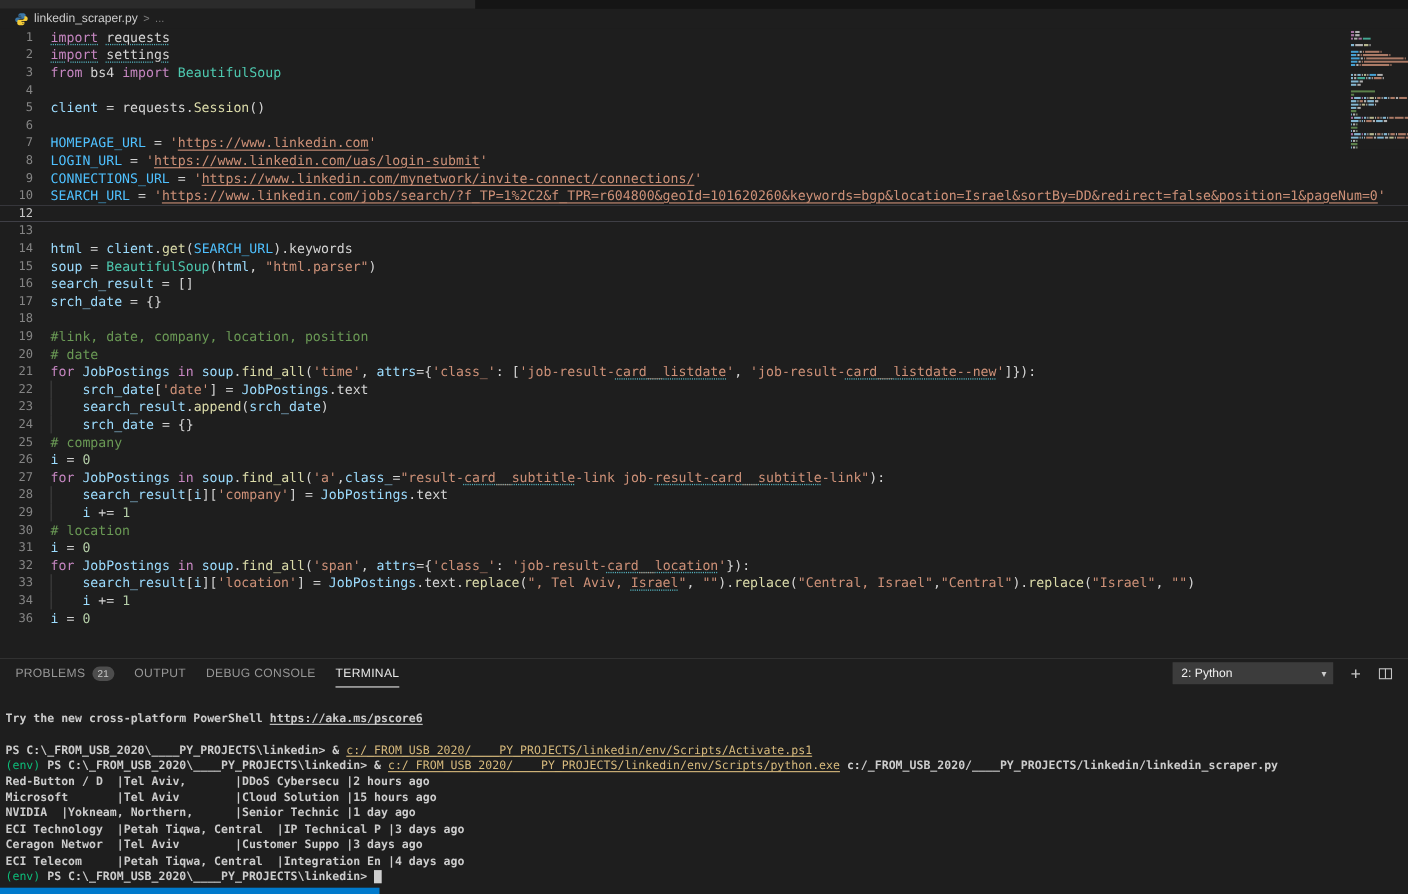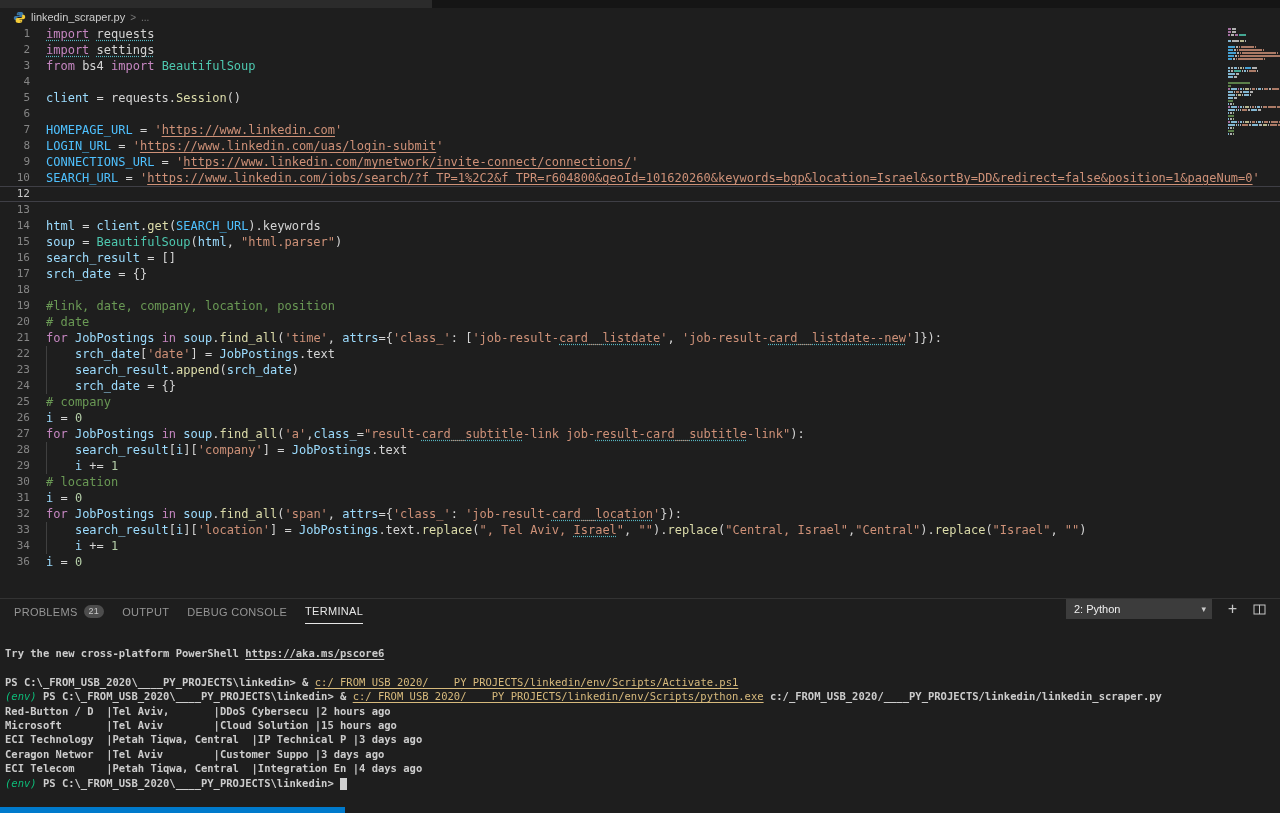--- a/index.html
+++ b/index.html
@@ -39,39 +39,39 @@
   .tk-num{color:var(--c-num);}
   .tk-cls{color:var(--c-cls);}
   .tk-u{text-decoration:underline;text-underline-offset:2px;}
   .tk-sq{text-decoration:underline dotted #56b6c2;text-underline-offset:2px;}
   
   .minimap{position:absolute;top:2px;right:0;width:52px;padding-left:2px;background:#1e1e1e;}
   .mm-row{height:3px;overflow:hidden;white-space:nowrap;font-size:0;}
   .mm-seg{display:inline-block;height:2px;margin-right:1px;opacity:.8;vertical-align:top;}
   
   .panel{height:215px;border-top:1px solid #333333;box-sizing:border-box;background:#1e1e1e;}
-  .panel-header{height:26px;display:flex;justify-content:space-between;align-items:flex-start;padding:0 14px;}
+  .panel-header{height:26px;display:flex;justify-content:space-between;align-items:center;padding:0 14px;}
   .panel-tabs{display:flex;gap:18px;font-family:"Liberation Sans", sans-serif;font-size:11px;color:#969696;letter-spacing:.3px;}
   .panel-tab{display:flex;align-items:center;gap:6px;height:25px;box-sizing:border-box;cursor:pointer;}
   .panel-tab.active{color:#e7e7e7;border-bottom:1px solid #e7e7e7;}
   .badge{background:#4d4d4d;color:#c8c8c8;border-radius:8px;padding:0 5px;font-size:9px;line-height:13px;}
   .panel-actions{display:flex;align-items:center;gap:16px;}
   .shell-select{
     background:#3c3c3c;color:#f0f0f0;font-family:"Liberation Sans", sans-serif;font-size:11px;
     min-width:132px;height:20px;display:flex;align-items:center;justify-content:space-between;
     padding:0 6px 0 8px;cursor:pointer;
   }
   .shell-select .chev{color:#cccccc;font-size:9px;}
   .pa-icon{color:#c5c5c5;font-size:15px;line-height:15px;cursor:pointer;display:inline-flex;align-items:center;}
   
   .terminal{padding:21px 0 0 5px;font-size:10.5px;line-height:14.4px;color:#cccccc;}
   .term-line{white-space:pre;height:14.4px;}
   .tm-t{color:var(--c-term_text);font-weight:bold;}
   .tm-y{color:var(--c-term_yellow);}
-  .tm-g{color:var(--c-term_green);font-style:italic;}
+  .tm-g{color:var(--c-term_green);}
   .tm-u{text-decoration:underline;text-underline-offset:2px;}
   .tm-cur{background:#cfcfcf;display:inline-block;width:7px;height:12px;vertical-align:middle;}
   
   .status-sliver{position:absolute;left:0;bottom:0;width:345px;height:6px;background:var(--c-accent);}
 </style>
 </head>
 <body>
 
 <div>
 
@@ -199,20 +199,21 @@
         </span>
       </div>
     </div>
     <div id="terminal" class="terminal">
         <div class="term-line"><span class="tm-t">Try the new cross-platform PowerShell </span><span class="tm-t tm-u">https://aka.ms/pscore6</span></div>
         <div class="term-line"></div>
         <div class="term-line"><span class="tm-t">PS C:\_FROM_USB_2020\____PY_PROJECTS\linkedin&gt; &amp; </span><span class="tm-y tm-u">c:/_FROM_USB_2020/____PY_PROJECTS/linkedin/env/Scripts/Activate.ps1</span></div>
         <div class="term-line"><span class="tm-g">(env)</span><span class="tm-t"> PS C:\_FROM_USB_2020\____PY_PROJECTS\linkedin&gt; &amp; </span><span class="tm-y tm-u">c:/_FROM_USB_2020/____PY_PROJECTS/linkedin/env/Scripts/python.exe</span><span class="tm-t"> c:/_FROM_USB_2020/____PY_PROJECTS/linkedin/linkedin_scraper.py</span></div>
         <div class="term-line"><span class="tm-t">Red-Button / D  |Tel Aviv,       |DDoS Cybersecu |2 hours ago</span></div>
         <div class="term-line"><span class="tm-t">Microsoft       |Tel Aviv        |Cloud Solution |15 hours ago</span></div>
+        <div class="term-line"><span class="tm-t">NVIDIA  |Yokneam, Northern,      |Senior Technic |1 day ago</span></div>
         <div class="term-line"><span class="tm-t">ECI Technology  |Petah Tiqwa, Central  |IP Technical P |3 days ago</span></div>
         <div class="term-line"><span class="tm-t">Ceragon Networ  |Tel Aviv        |Customer Suppo |3 days ago</span></div>
         <div class="term-line"><span class="tm-t">ECI Telecom     |Petah Tiqwa, Central  |Integration En |4 days ago</span></div>
         <div class="term-line"><span class="tm-g">(env)</span><span class="tm-t"> PS C:\_FROM_USB_2020\____PY_PROJECTS\linkedin&gt; </span><span class="tm-cur"> </span></div>
       </div>
   </div>
 
   <div class="status-sliver"></div>
 </div>
 

